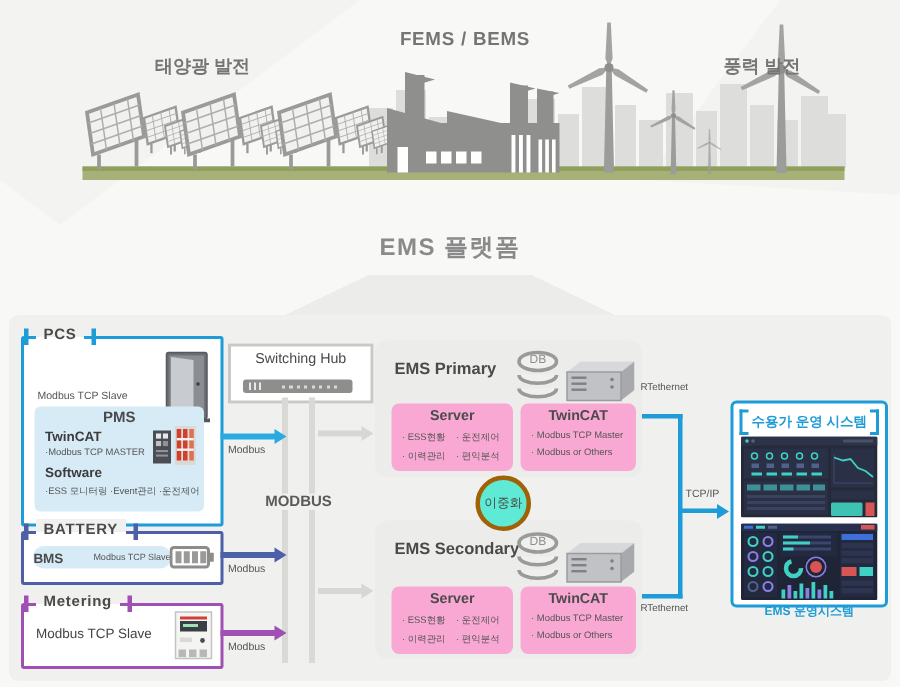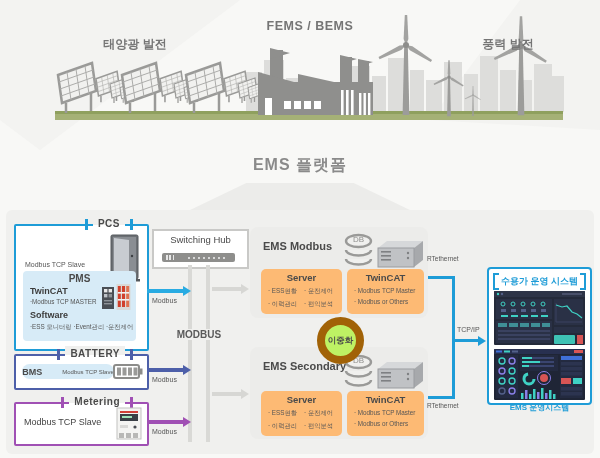--- a/index.html
+++ b/index.html
@@ -14,21 +14,21 @@
   .lbl-wind{left:458px;top:36px;width:100px;font-size:12px;}
   .platform-title{position:absolute;left:0;top:155px;width:600px;text-align:center;font-size:16px;font-weight:bold;color:#8a8a8a;letter-spacing:1px;}
   .trapezoid{position:absolute;left:188px;top:183px;width:224px;height:28px;background:#ececea;
     clip-path:polygon(26% 0,74% 0,100% 100%,0 100%);}
 
   
   .panel{position:absolute;left:6px;top:210px;width:588px;height:244px;background:#f0f0ee;border-radius:6px;}
 
   
   .src-box{position:absolute;background:#fff;border-radius:2px;}
-  .src-box .cap{position:absolute;top:-10px;left:0;right:14px;display:flex;justify-content:flex-end;align-items:center;gap:5px;}
+  .src-box .cap{position:absolute;top:-10px;left:0;right:14px;display:flex;justify-content:flex-start;align-items:center;gap:5px;}
   .src-box .cap::before,.src-box .cap::after{content:"";width:3px;height:11px;background:var(--c);}
   .src-box .cap span{font-size:10px;font-weight:bold;color:#4a4a4a;letter-spacing:.5px;padding:0 5px;height:16px;line-height:16px;
     background:linear-gradient(to bottom,#f0f0ee 55%,#ffffff 55%);}
   .pcs{left:14px;top:224px;width:131px;height:123px;border:2px solid #1e9cd7;--c:#1e9cd7;}
   .battery{left:14px;top:354px;width:131px;height:32px;border:2px solid #4d5fa9;--c:#4d5fa9;}
   .metering{left:14px;top:402px;width:131px;height:40px;border:2px solid #a050b4;--c:#a050b4;}
 
   .pcs-protocol{position:absolute;left:9px;top:35px;font-size:7px;color:#555;}
   .pms{position:absolute;left:7px;top:45px;width:113px;height:70px;background:#d7ebf7;border-radius:4px;}
   .pms-title{position:absolute;left:0;right:0;top:2px;text-align:center;font-size:10px;font-weight:bold;color:#4a4a4a;}
@@ -56,32 +56,32 @@
   .h-arrow{position:absolute;height:4px;background:var(--c);}
   .h-arrow::after{content:"";position:absolute;right:-7px;top:50%;transform:translateY(-50%);
     border-left:8px solid var(--c);border-top:5px solid transparent;border-bottom:5px solid transparent;}
   .branch-label{position:absolute;font-size:7px;color:#555;}
 
   
   .ems-box{position:absolute;left:250px;width:178px;background:#ececea;border-radius:8px;}
   .ems-primary{top:227px;height:91px;}
   .ems-secondary{top:347px;height:92px;}
   .ems-title{position:absolute;left:13px;top:13px;font-size:11px;font-weight:bold;color:#4a4a4a;}
-  .sub-box{position:absolute;top:42px;height:45px;background:#fdba74;border-radius:5px;}
+  .sub-box{position:absolute;top:42px;height:45px;background:#f9a8d4;border-radius:5px;}
   .sub-server{left:11px;width:81px;}
   .sub-twincat{left:97px;width:77px;}
   .sub-title{position:absolute;left:0;right:0;top:3px;text-align:center;font-size:9.5px;font-weight:bold;color:#4a4a4a;}
   .sub-grid{position:absolute;left:7px;top:18px;display:grid;grid-template-columns:auto auto;column-gap:7px;row-gap:4px;}
   .sub-grid span{font-size:6.3px;color:#555;white-space:nowrap;}
   .sub-list{position:absolute;left:7px;top:18px;display:grid;row-gap:4px;}
   .sub-list span{font-size:6.3px;color:#555;white-space:nowrap;}
   .db-label{position:absolute;font-size:8px;font-weight:normal;color:#8f8f8d;}
 
-  .redundancy{position:absolute;left:317px;top:317px;width:31px;height:31px;background:#bef264;border:8px solid #a16207;border-radius:50%;
-    display:flex;align-items:center;justify-content:center;font-size:8.5px;font-weight:bold;color:#4a4a4a;z-index:3;white-space:nowrap;}
+  .redundancy{position:absolute;left:317px;top:317px;width:31px;height:31px;background:#5eead4;border:3px solid #a16207;border-radius:50%;
+    display:flex;align-items:center;justify-content:center;font-size:8.5px;font-weight:normal;color:#4a4a4a;z-index:3;white-space:nowrap;}
 
   
   .blue-line{position:absolute;background:#1e9cd7;}
   .link-label{position:absolute;font-size:6.5px;color:#555;}
 
   
   .customer{position:absolute;left:487px;top:267px;width:105px;height:138px;background:#fff;border:2px solid #1e9cd7;border-radius:4px;box-sizing:border-box;}
   .cust-title{position:absolute;left:0;right:0;top:4px;display:flex;justify-content:center;align-items:center;gap:2px;}
   .cust-title .txt{font-size:9px;font-weight:bold;color:#1e9cd7;white-space:nowrap;}
   .brk{width:4px;height:13px;border:2px solid #1e9cd7;}
@@ -275,21 +275,21 @@
   <div class="h-arrow" style="--c:#29abe2;left:147px;top:289px;width:37px;"></div>
   <div class="branch-label" style="left:152px;top:297px;">Modbus</div>
   <div class="h-arrow" style="--c:#4d5fa9;left:147px;top:368px;width:37px;"></div>
   <div class="branch-label" style="left:152px;top:376px;">Modbus</div>
   <div class="h-arrow" style="--c:#a050b4;left:147px;top:420px;width:37px;"></div>
   <div class="branch-label" style="left:152px;top:428px;">Modbus</div>
   <div class="h-arrow" style="--c:#d7d7d4;left:212px;top:287px;width:30px;"></div>
   <div class="h-arrow" style="--c:#d7d7d4;left:212px;top:392px;width:30px;"></div>
 
   <div class="ems-box ems-primary">
-    <div class="ems-title">EMS Modbus</div>
+    <div class="ems-title">EMS Primary</div>
     <svg class="abs" style="left:93px;top:5px" width="31" height="37" viewBox="0 0 31 37">
       <g fill="#f0f0ee" stroke="#9a9a98" stroke-width="2.4">
         <path d="M3,27 a12.5,5.5 0 0 0 25,0"></path>
         <path d="M3,18 a12.5,5.5 0 0 0 25,0"></path>
         <ellipse cx="15.5" cy="9" rx="12.5" ry="6"></ellipse>
       </g>
     </svg>
     <div class="db-label" style="left:103px;top:8px">DB</div>
     <svg class="abs" style="left:126px;top:12px" width="47" height="29" viewBox="0 0 47 29">
       <polygon points="2,9 11,2 47,2 38,9" fill="#d6d8da"></polygon>

